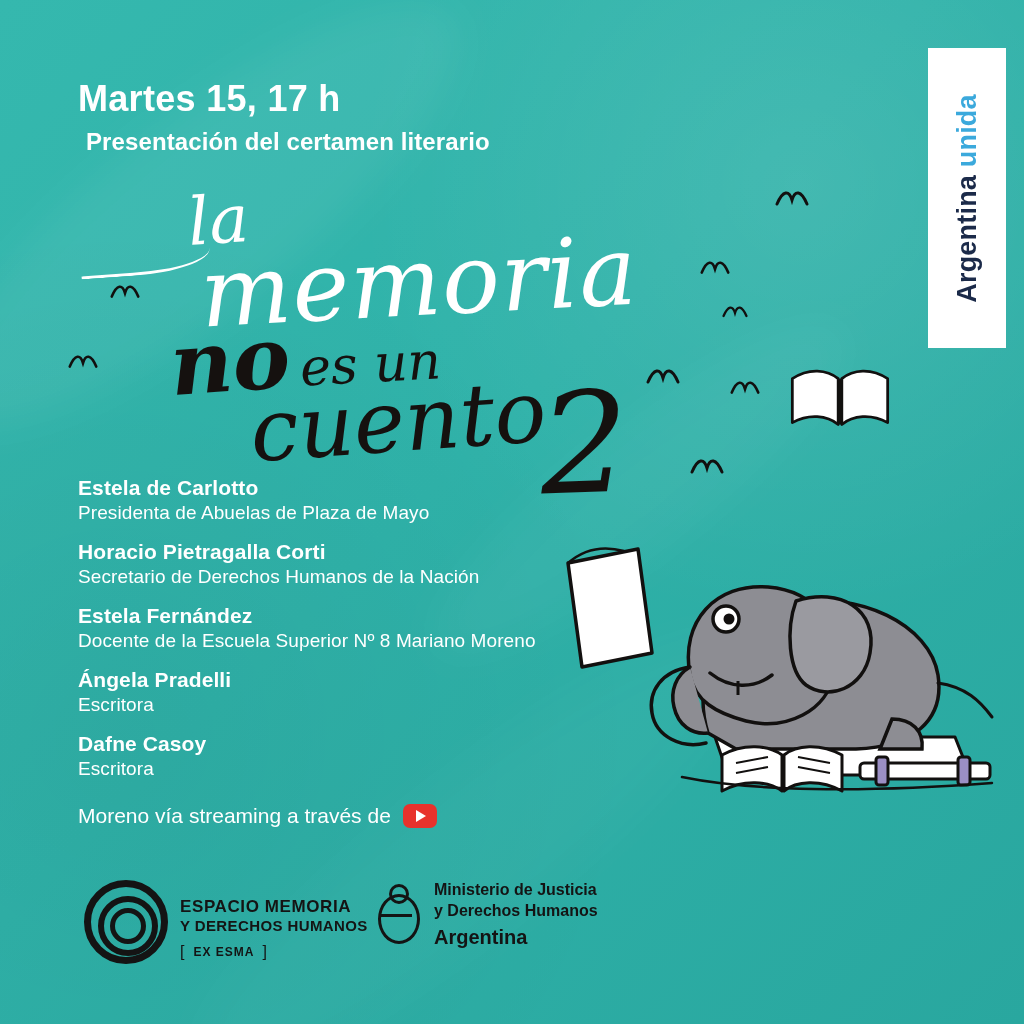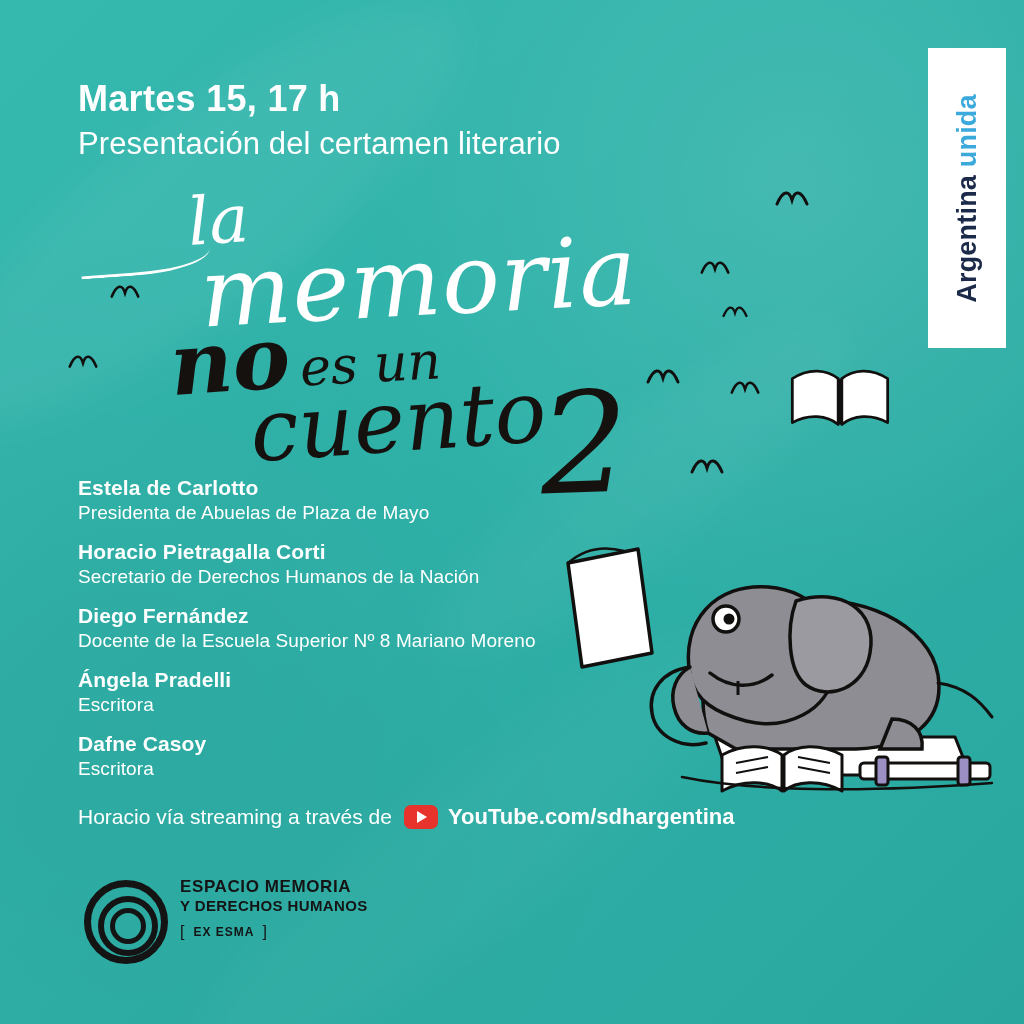--- a/index.html
+++ b/index.html
@@ -64,24 +64,24 @@
     top: 78px;
     color: #ffffff;
   }
   .hdr .line1 {
     font-size: 36px;
     font-weight: bold;
     letter-spacing: .3px;
     margin: 0 0 6px 0;
   }
   .hdr .line2 {
-    font-size: 31px;
-    font-weight: normal;
+    font-size: 24px;
+    font-weight: bold;
     letter-spacing: .1px;
-    margin: 0;
+    margin: 8px;
   }
 
   
   .title-wrap {
     position: absolute;
     left: 70px;
     top: 178px;
     width: 640px;
     height: 290px;
     color: #ffffff;
@@ -205,21 +205,21 @@
   .footer {
     position: absolute;
     left: 0; right: 0;
     top: 866px;
     height: 140px;
   }
   .logo-esma {
     position: absolute;
     left: 80px; top: 10px;
     display: flex;
-    align-items: flex-start;
+    align-items: flex-end;
   }
   .rings {
     position: relative;
     width: 86px; height: 86px;
     margin-right: 14px;
   }
   .ring {
     position: absolute;
     border: 7px solid #141414;
     border-radius: 50%;
@@ -355,21 +355,21 @@
   <div class="people">
     <div class="person">
       <p class="nm">Estela de Carlotto</p>
       <p class="rl">Presidenta de Abuelas de Plaza de Mayo</p>
     </div>
     <div class="person">
       <p class="nm">Horacio Pietragalla Corti</p>
       <p class="rl">Secretario de Derechos Humanos de la Nación</p>
     </div>
     <div class="person">
-      <p class="nm">Diego Fernández</p>
+      <p class="nm">Estela Fernández</p>
       <p class="rl">Docente de la Escuela Superior Nº 8 Mariano Moreno</p>
     </div>
     <div class="person">
       <p class="nm">Ángela Pradelli</p>
       <p class="rl">Escritora</p>
     </div>
     <div class="person">
       <p class="nm">Dafne Casoy</p>
       <p class="rl">Escritora</p>
     </div>
@@ -407,25 +407,24 @@
     <path d="M182 250 C204 238, 228 240, 242 250 L242 286 C228 276, 204 274, 182 286 Z" fill="#ffffff" stroke="#12100f" stroke-width="3" stroke-linejoin="round"></path>
     <path d="M302 250 C280 238, 256 240, 244 250 L244 286 C256 276, 280 274, 302 286 Z" fill="#ffffff" stroke="#12100f" stroke-width="3" stroke-linejoin="round"></path>
     <path d="M243 250 L243 286" stroke="#12100f" stroke-width="3"></path>
     <path d="M196 258 L228 252 M196 268 L228 262" stroke="#12100f" stroke-width="2"></path>
     <path d="M258 252 L290 258 M258 262 L290 268" stroke="#12100f" stroke-width="2"></path>
 
     <path d="M142 272 C210 286, 320 288, 452 278" fill="none" stroke="#12100f" stroke-width="2.5" stroke-linecap="round"></path>
   </svg>
 
   <div class="stream">
-    <span class="pre">Horacio vía streaming a través de</span>
+    <span class="pre">Moreno vía streaming a través de</span>
     <span class="yt-icon">
         <span class="tri"></span>
       </span>
-    <span class="url">YouTube.com/sdhargentina</span>
   </div>
 
   <div class="footer">
 
     <div class="logo-esma">
       <div class="rings">
         <div class="ring r1"></div>
         <div class="ring r2"></div>
         <div class="ring r3"></div>
       </div>
@@ -433,16 +432,28 @@
         <div class="l1">ESPACIO MEMORIA</div>
         <div class="l2">Y DERECHOS HUMANOS</div>
         <div class="l3">
           <span class="brk">[</span>
           <span class="mid">EX ESMA</span>
           <span class="brk">]</span>
         </div>
       </div>
     </div>
 
+    <div class="logo-min">
+      <div class="shield">
+        <div class="sun"></div>
+        <div class="oval"></div>
+        <div class="bar"></div>
+      </div>
+      <div class="min-txt">
+        <div class="m1">Ministerio de Justicia</div>
+        <div class="m2">y Derechos Humanos</div>
+        <div class="m3">Argentina</div>
+      </div>
+    </div>
 
 
   </div>
 </div>
 
 </body></html>

